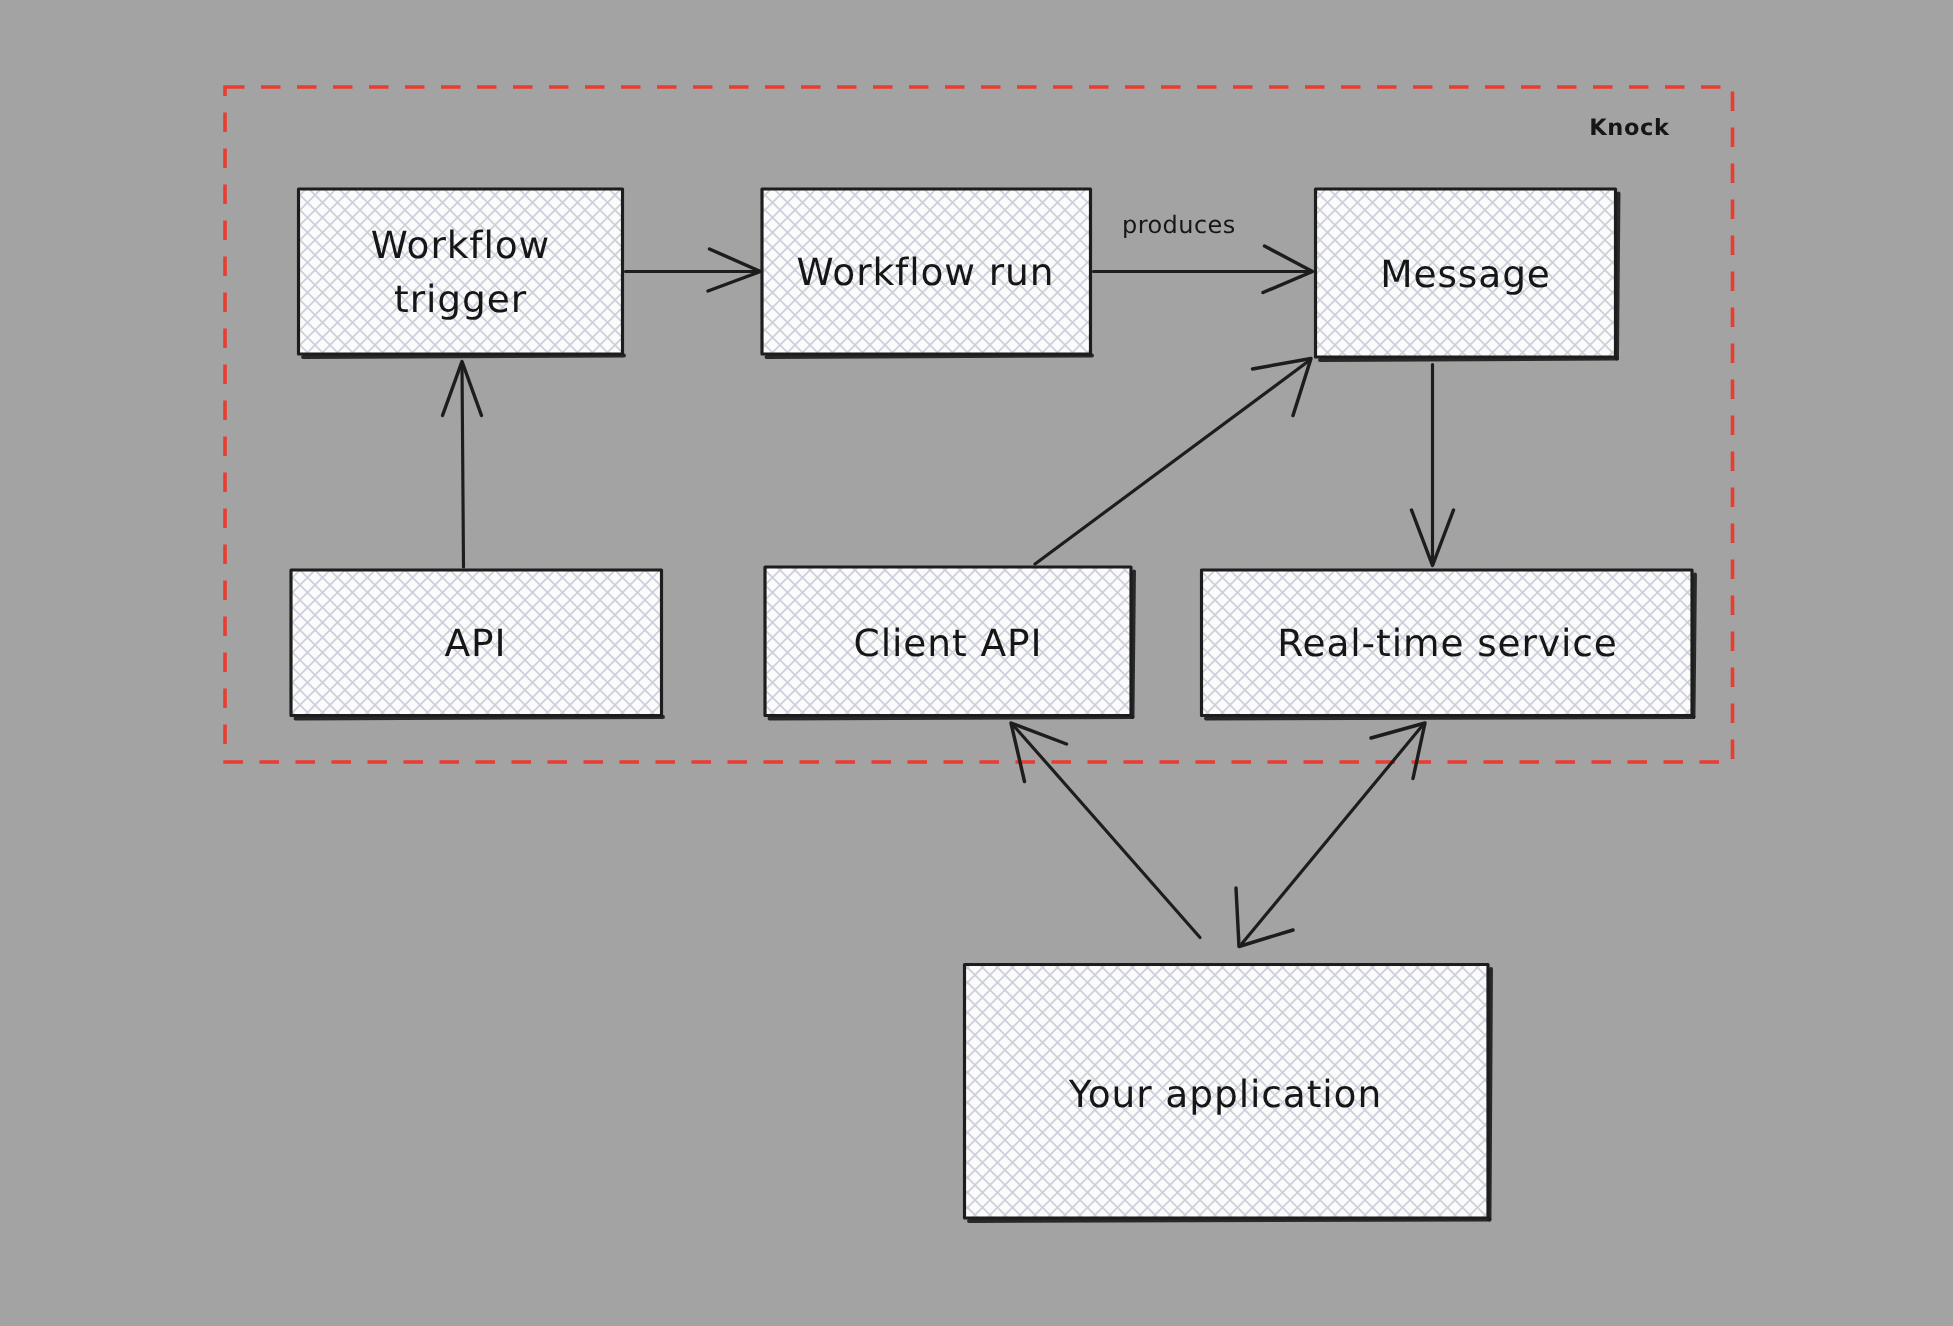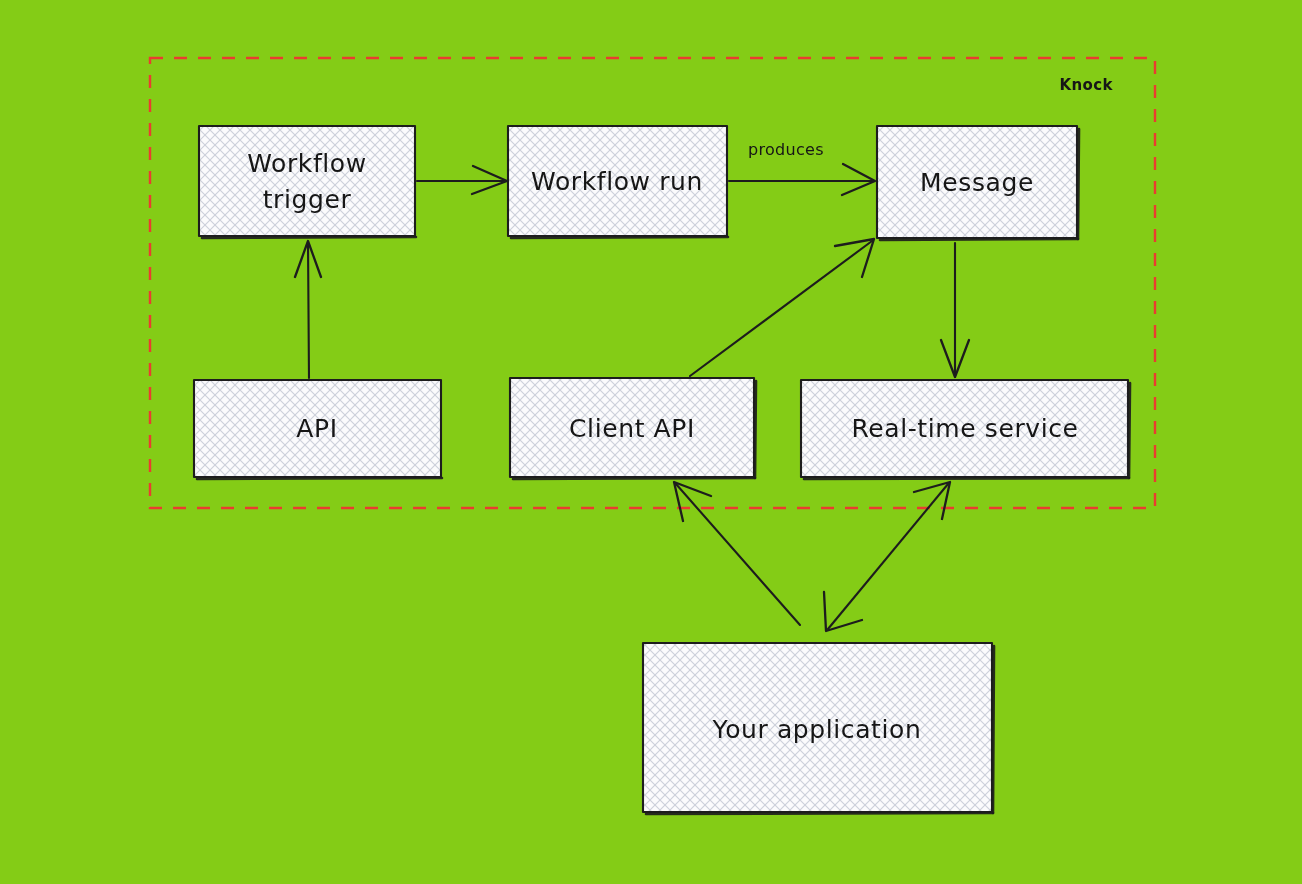--- a/index.html
+++ b/index.html
@@ -8,21 +8,21 @@
     padding: 0;
     background: #ffffff;
   }
   body {
     font-family: "DejaVu Sans", sans-serif;
   }
   #canvas {
     position: relative;
     width: 1302px;
     height: 884px;
-    background: #84cc16;
+    background: #a3a3a3;
     overflow: hidden;
   }
   #diagram-svg {
     position: absolute;
     left: 0;
     top: 0;
     width: 1302px;
     height: 884px;
   }
   .node-label {

